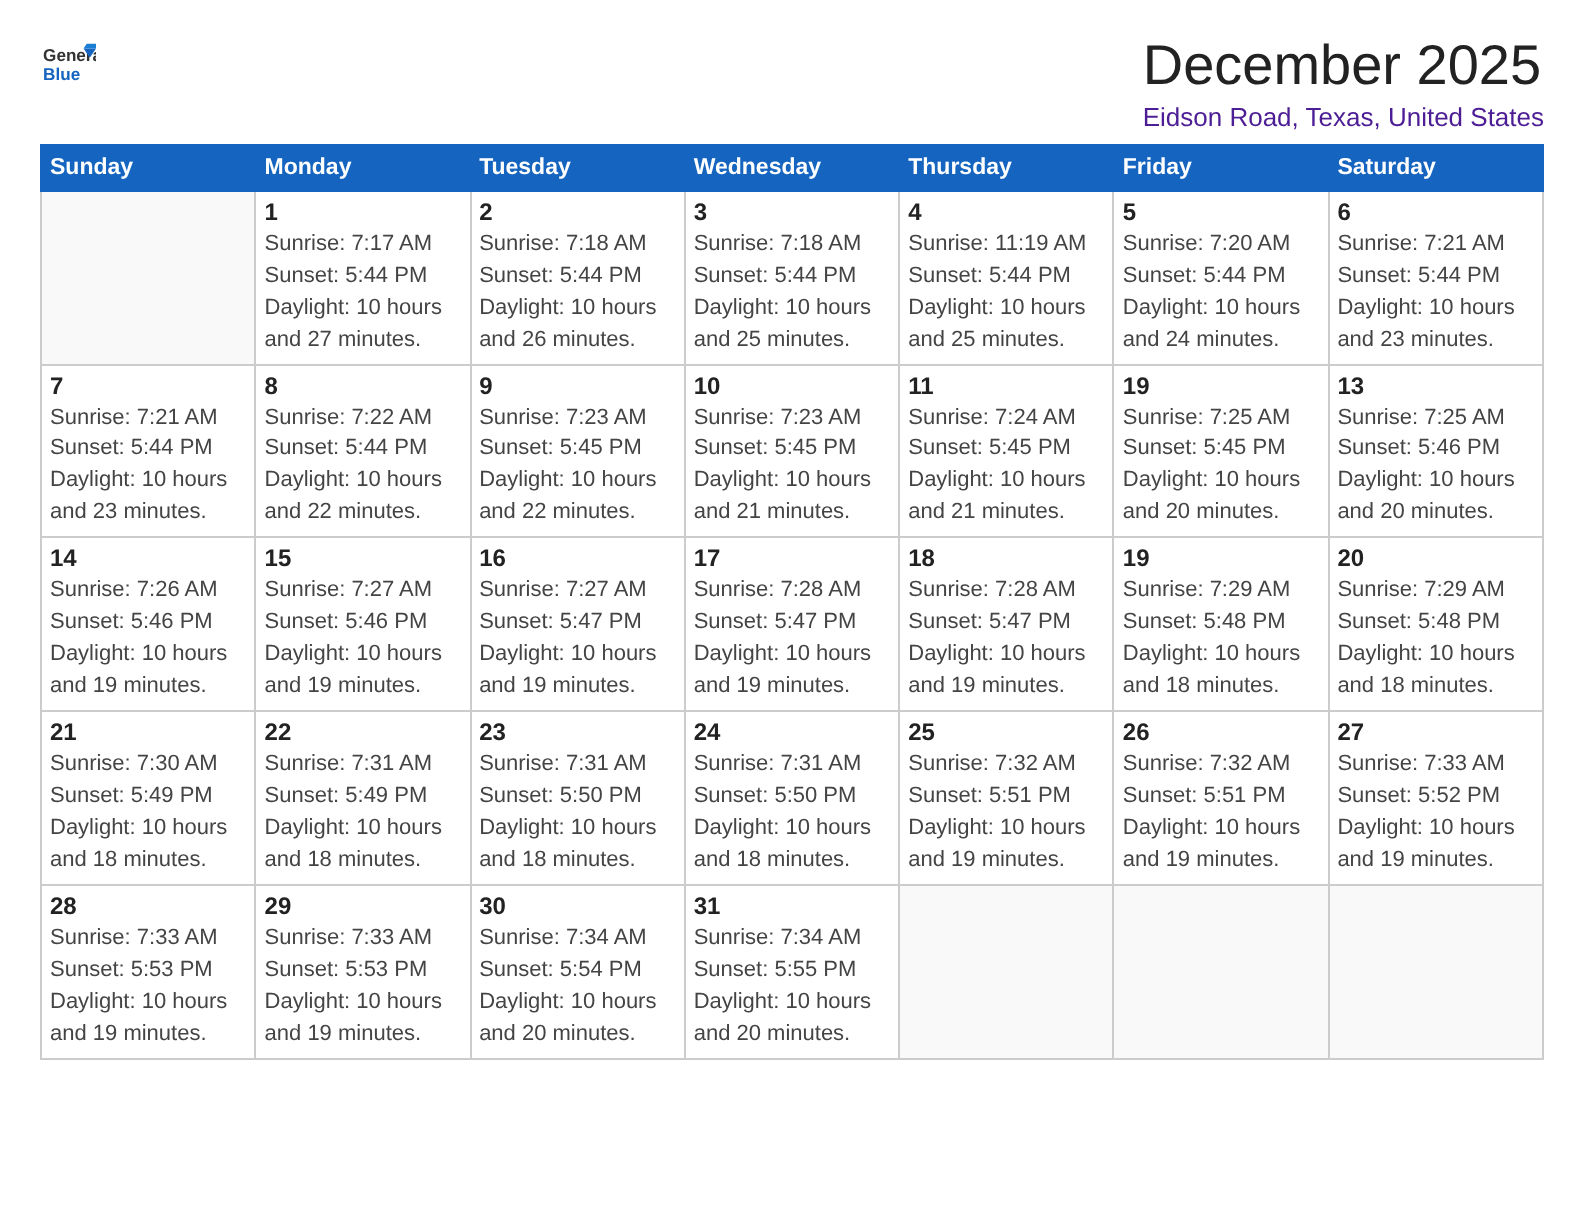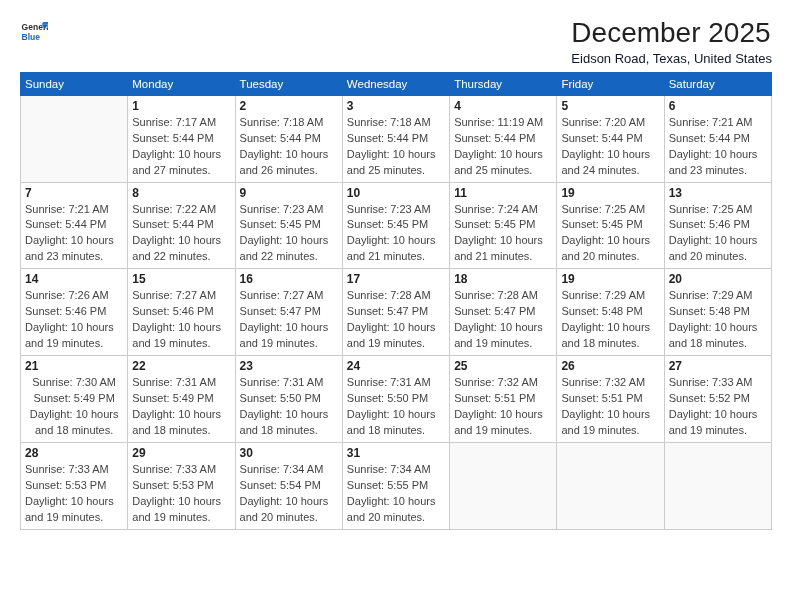--- a/index.html
+++ b/index.html
@@ -36,33 +36,33 @@
       text-align: left;
     }
     .main-title {
       font-size: 28px;
       font-weight: normal;
       color: #222;
       line-height: 1.1;
     }
     .subtitle {
       font-size: 13px;
-      color: #0f172a;
+      color: #4c1d95;
       margin-top: 2px;
     }
     .calendar {
       width: 100%;
       border-collapse: collapse;
       table-layout: fixed;
     }
     .calendar th {
       background: #1565c0;
       color: #fff;
       font-size: 11.5px;
-      font-weight: normal;
+      font-weight: bold;
       padding: 5px 4px;
       text-align: left;
       border: 1px solid #1565c0;
     }
     .calendar td {
       border: 1px solid #ccc;
       vertical-align: top;
       padding: 3px 4px;
       font-size: 9.5px;
       color: #333;
@@ -266,21 +266,21 @@
             <span class="day-num">20</span>
             <div class="day-info" style="white-space: pre-line;">Sunrise: 7:29 AM
 Sunset: 5:48 PM
 Daylight: 10 hours
 and 18 minutes.</div>
           </td>
         </tr>
         <tr class="week-row">
           <td>
             <span class="day-num">21</span>
-            <div class="day-info" style="white-space: pre-line; text-align: center;">Sunrise: 7:30 AM
+            <div class="day-info" style="white-space: pre-line;">Sunrise: 7:30 AM
 Sunset: 5:49 PM
 Daylight: 10 hours
 and 18 minutes.</div>
           </td>
           <td>
             <span class="day-num">22</span>
             <div class="day-info" style="white-space: pre-line;">Sunrise: 7:31 AM
 Sunset: 5:49 PM
 Daylight: 10 hours
 and 18 minutes.</div>

